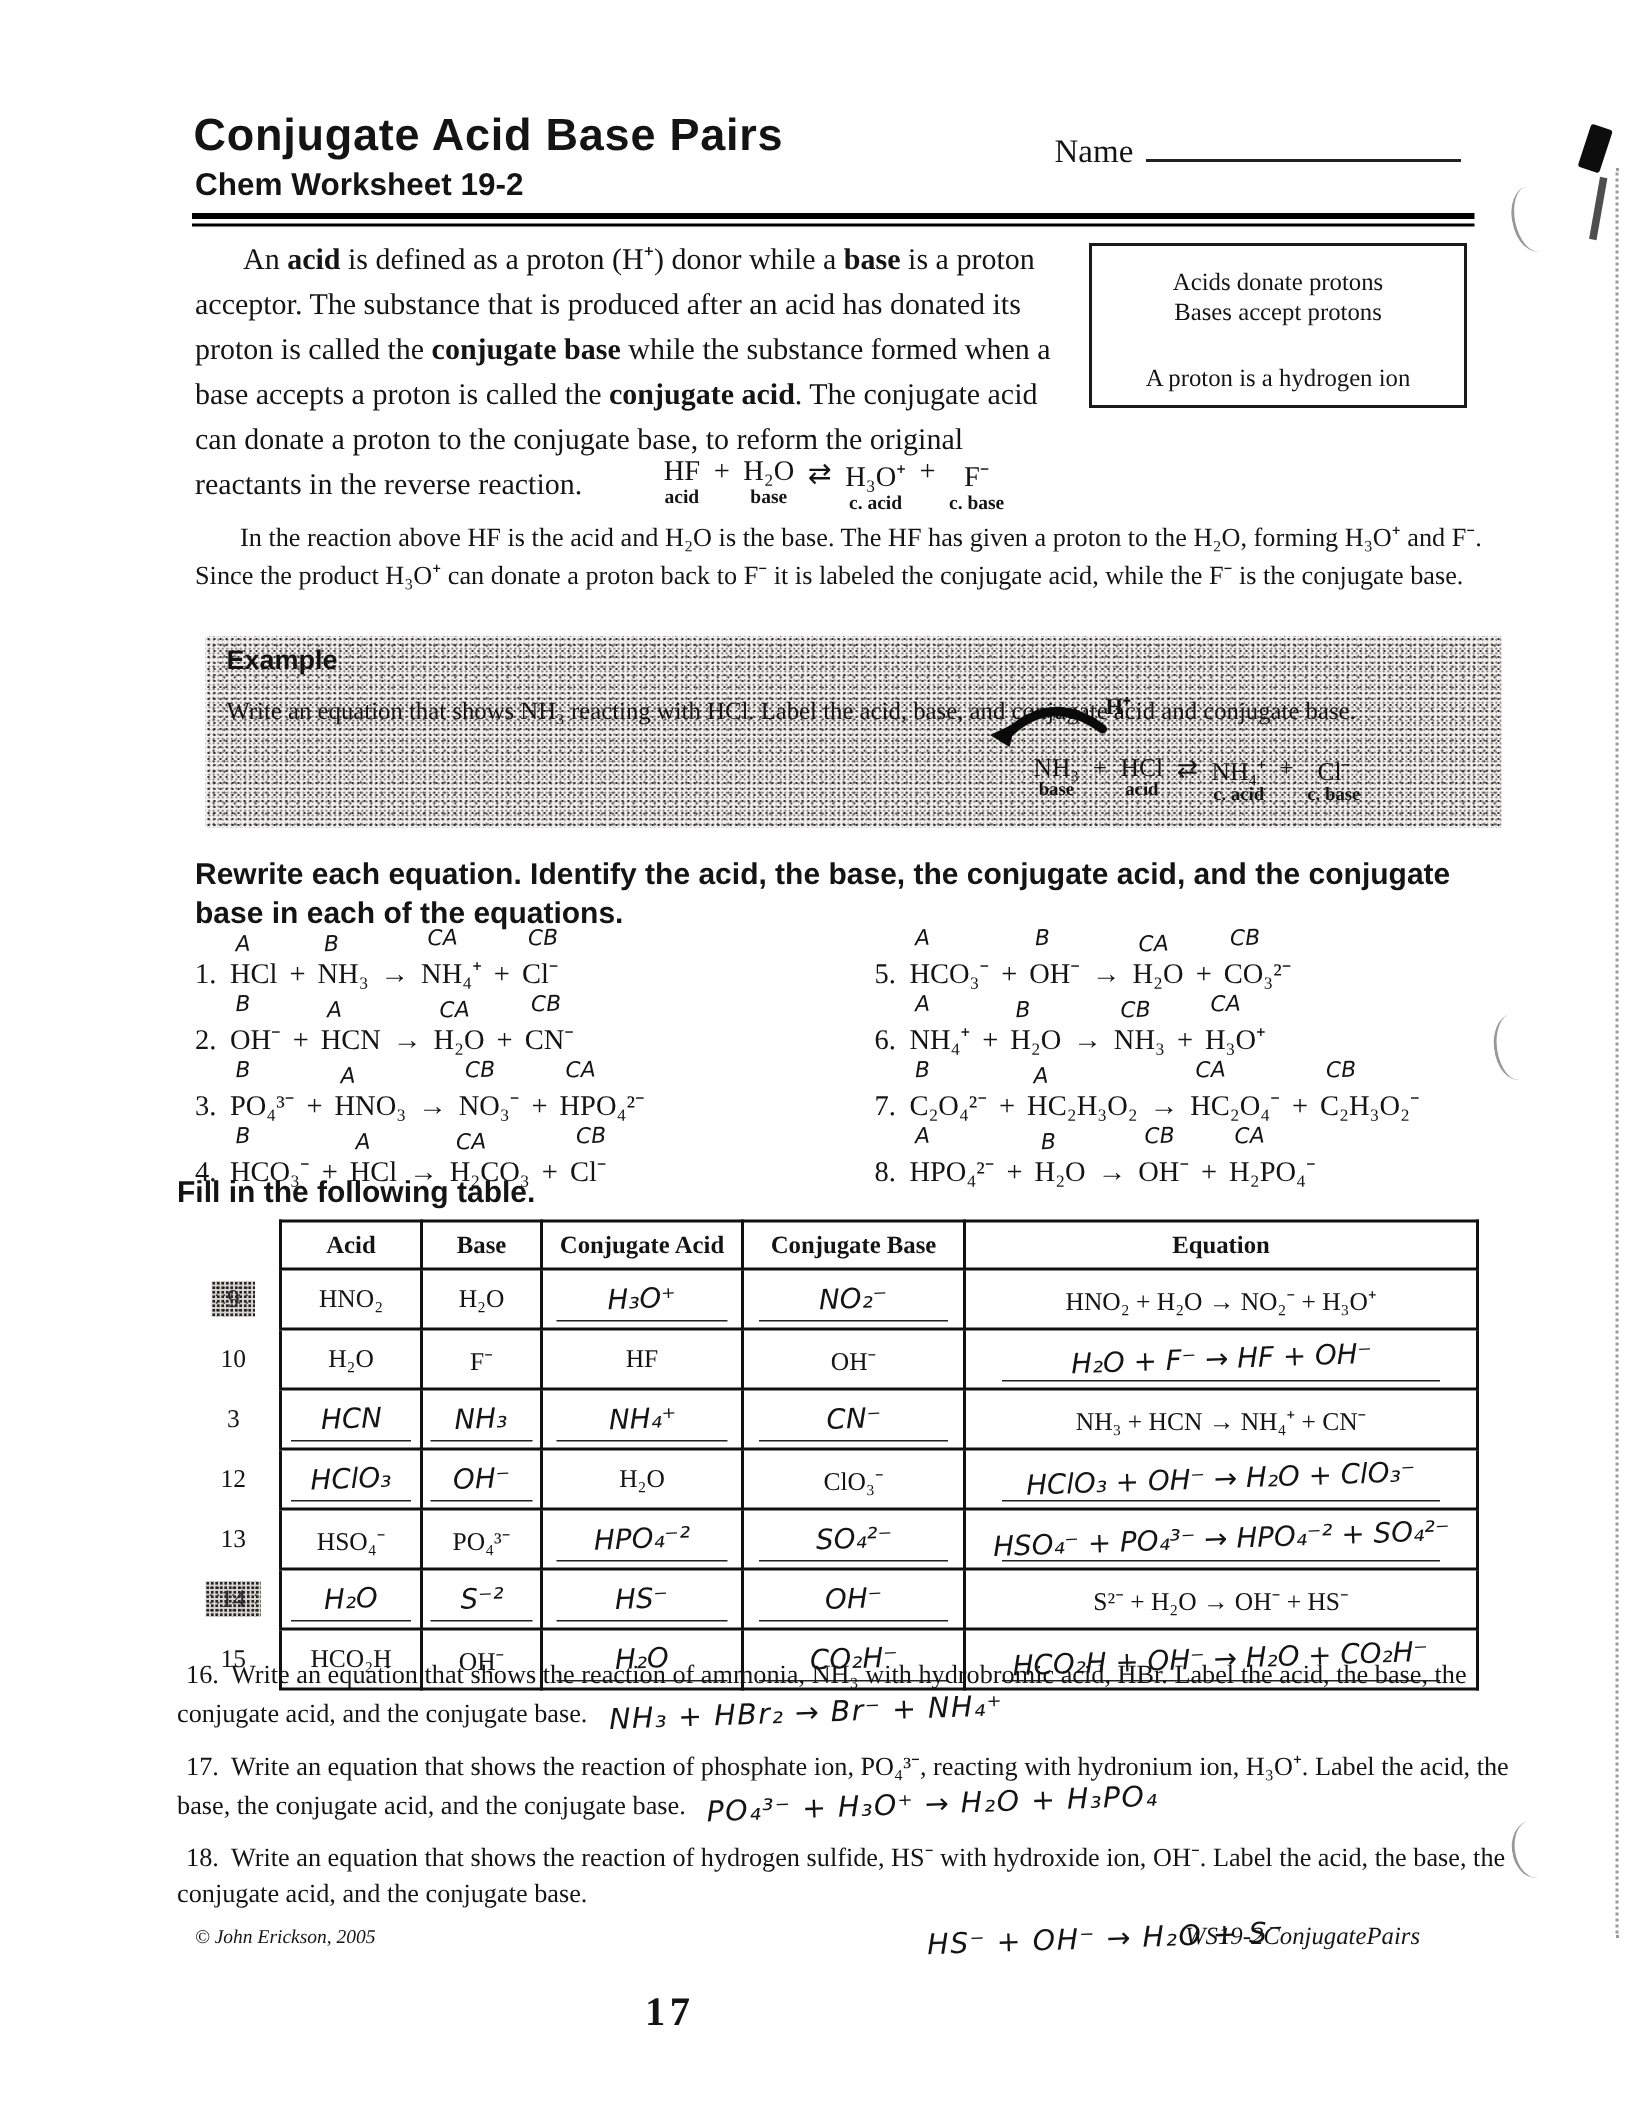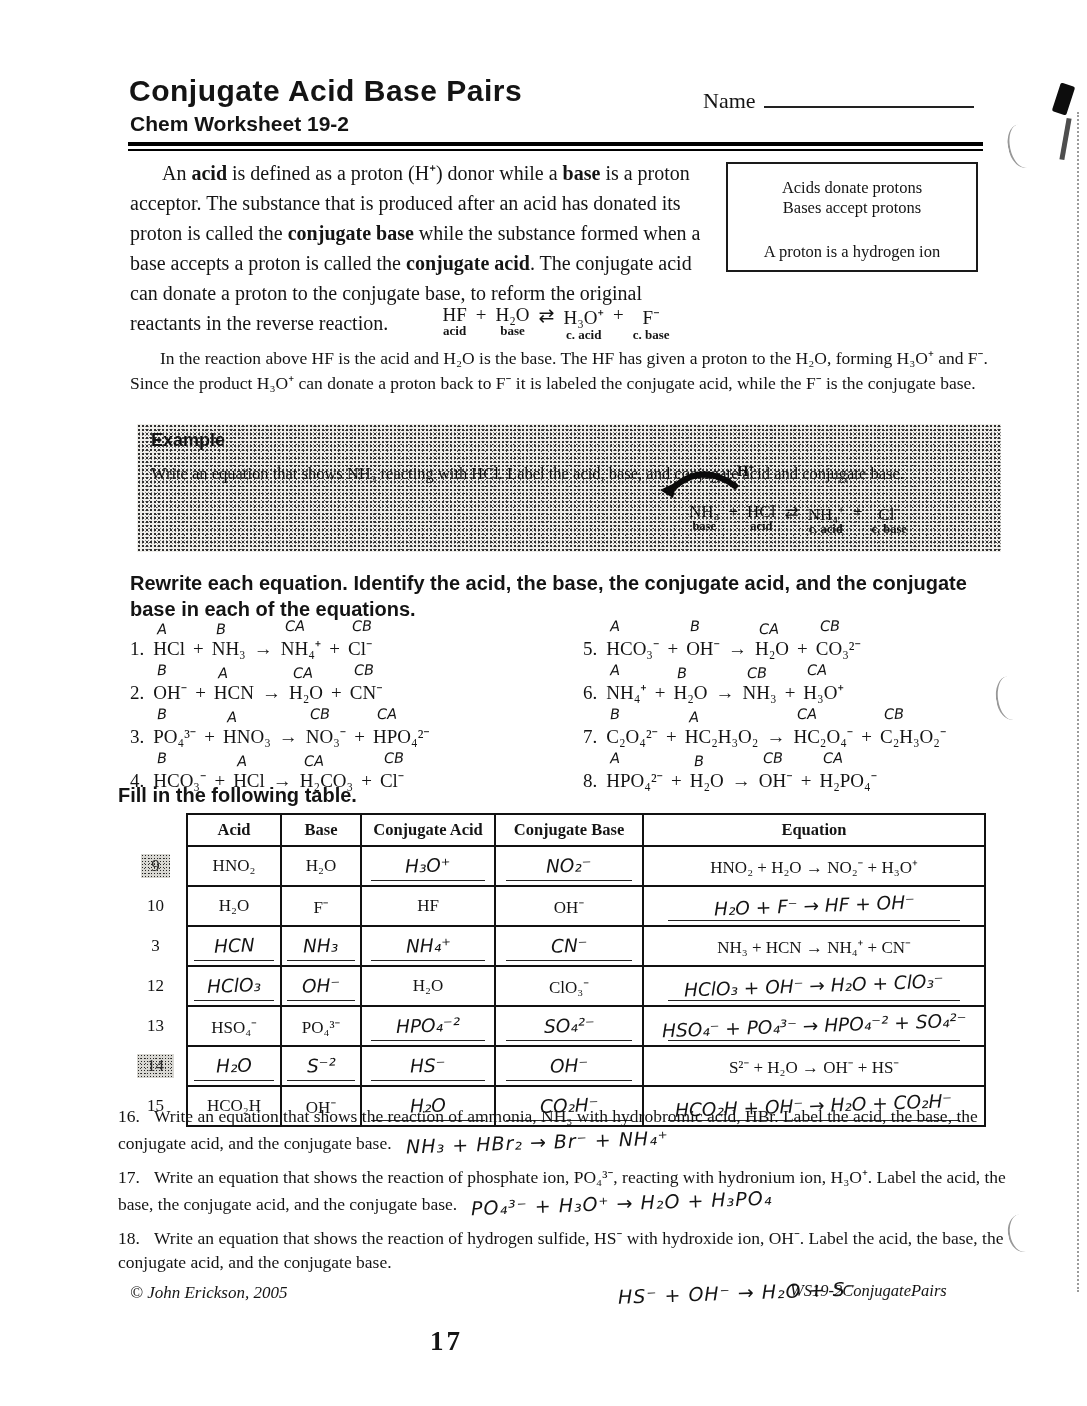--- a/index.html
+++ b/index.html
@@ -73,27 +73,27 @@
   .wtable td .hw{font-size:18.5px;}
   .wline::after{content:"";position:absolute;left:7%;right:7%;bottom:4px;border-bottom:1.5px solid #222;}
   .smudge{display:inline-block;padding:2px 10px;color:#2b2b2b;
     background-color:#d9d8d3;
     background-image:radial-gradient(#222 .9px, transparent 1px),radial-gradient(#444 .8px, transparent .95px);
     background-size:3px 3px,5px 5px;background-position:0 0,1px 2px;}
 
   
   .questions{left:118px;top:1104px;width:888px;font-size:17.5px;line-height:1.42;}
   .q{margin-bottom:9px;}
-  .qnum{display:inline-block;width:34px;}
+  .qnum{display:inline-block;width:34px;text-align:center;}
   .q .qtext{padding-left:2px;}
   .q .ans{margin-left:14px;font-size:19px;letter-spacing:1px;white-space:nowrap;}
   .q .ans.block{display:block;margin-left:500px;margin-top:2px;}
 
   
-  .copyright{left:130px;top:1283px;font-size:17px;font-style:italic;}
+  .copyright{left:130px;top:1283px;font-size:13px;font-style:italic;}
   .docid{left:790px;top:1281px;font-size:16.5px;font-style:italic;}
   .pagenum{left:430px;top:1326px;font-size:27px;font-weight:bold;letter-spacing:3px;}
 
   
   .edge-line{left:1077px;top:112px;height:1180px;width:0;border-left:2px dotted #4a4a4a;opacity:.55;}
   .edge-blob{left:1056px;top:84px;width:15px;height:30px;background:#0d0d0d;transform:rotate(18deg);border-radius:2px;}
   .edge-blob2{left:1063px;top:118px;width:5px;height:42px;background:#222;transform:rotate(10deg);opacity:.8;}
   .arc{width:26px;height:44px;border:none;border-left:2.5px solid #555;border-radius:50%;opacity:.6;}
   .arc1{left:1008px;top:124px;transform:rotate(-12deg);}
   .arc2{left:996px;top:676px;transform:rotate(-8deg);}

